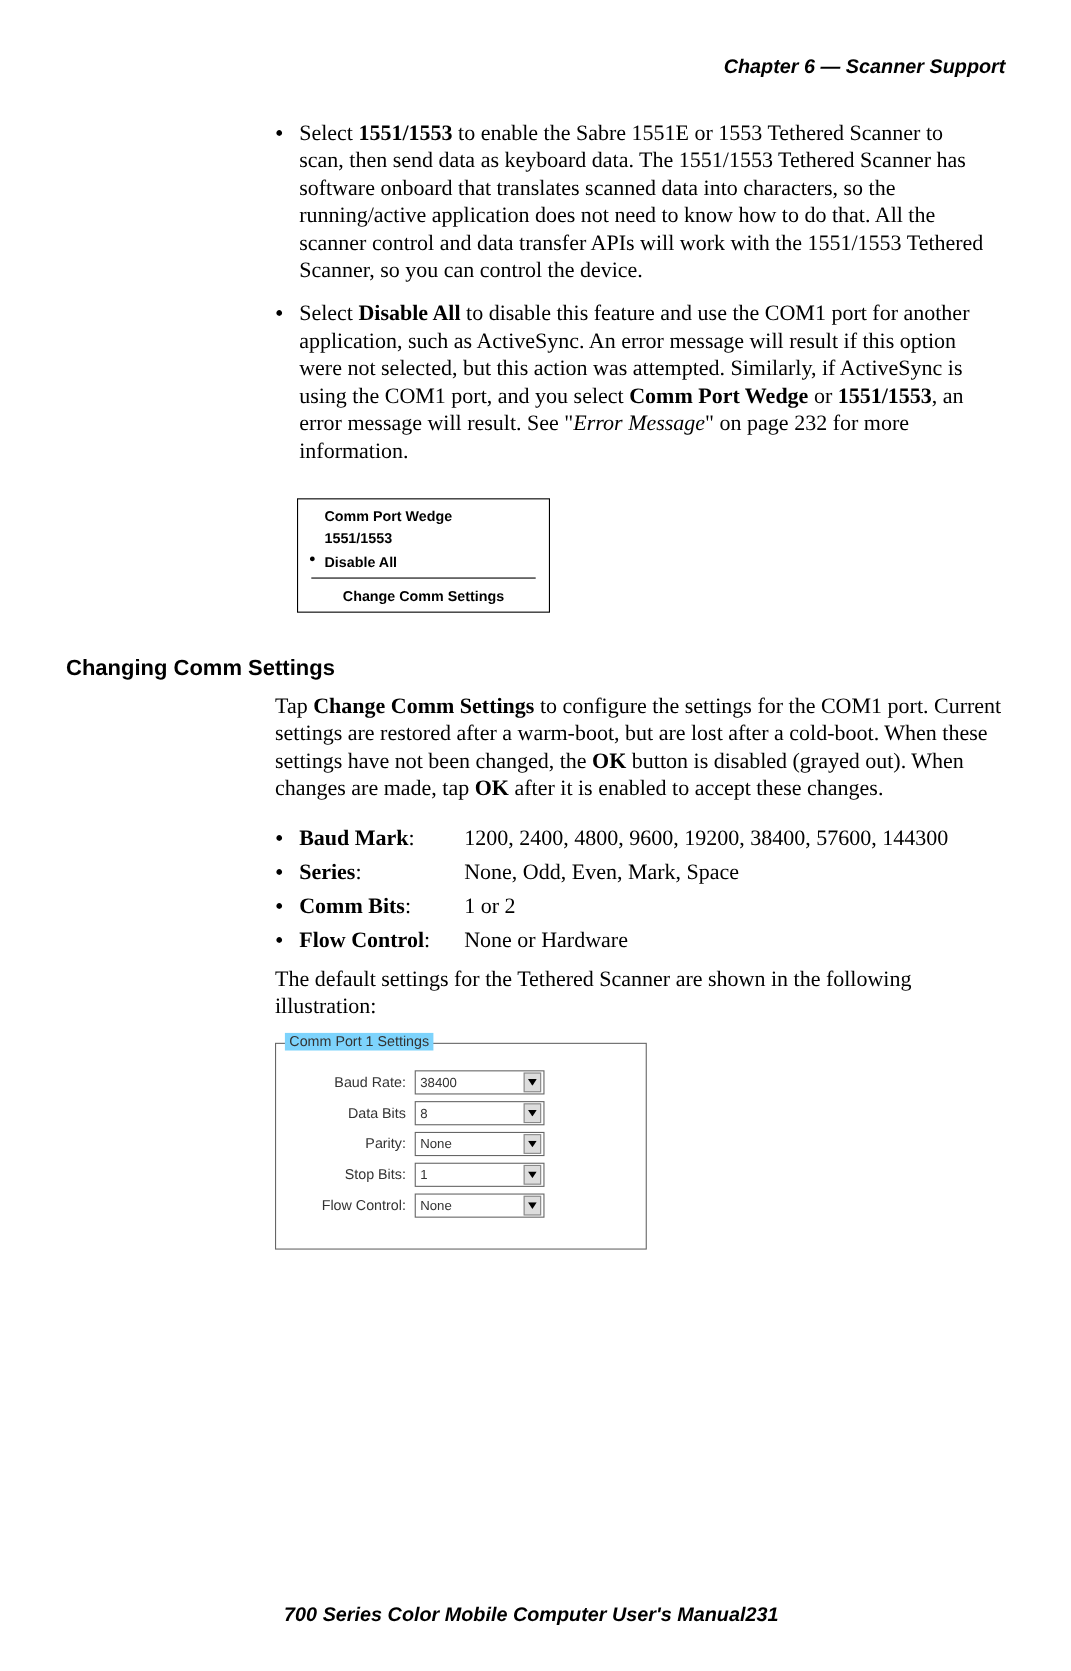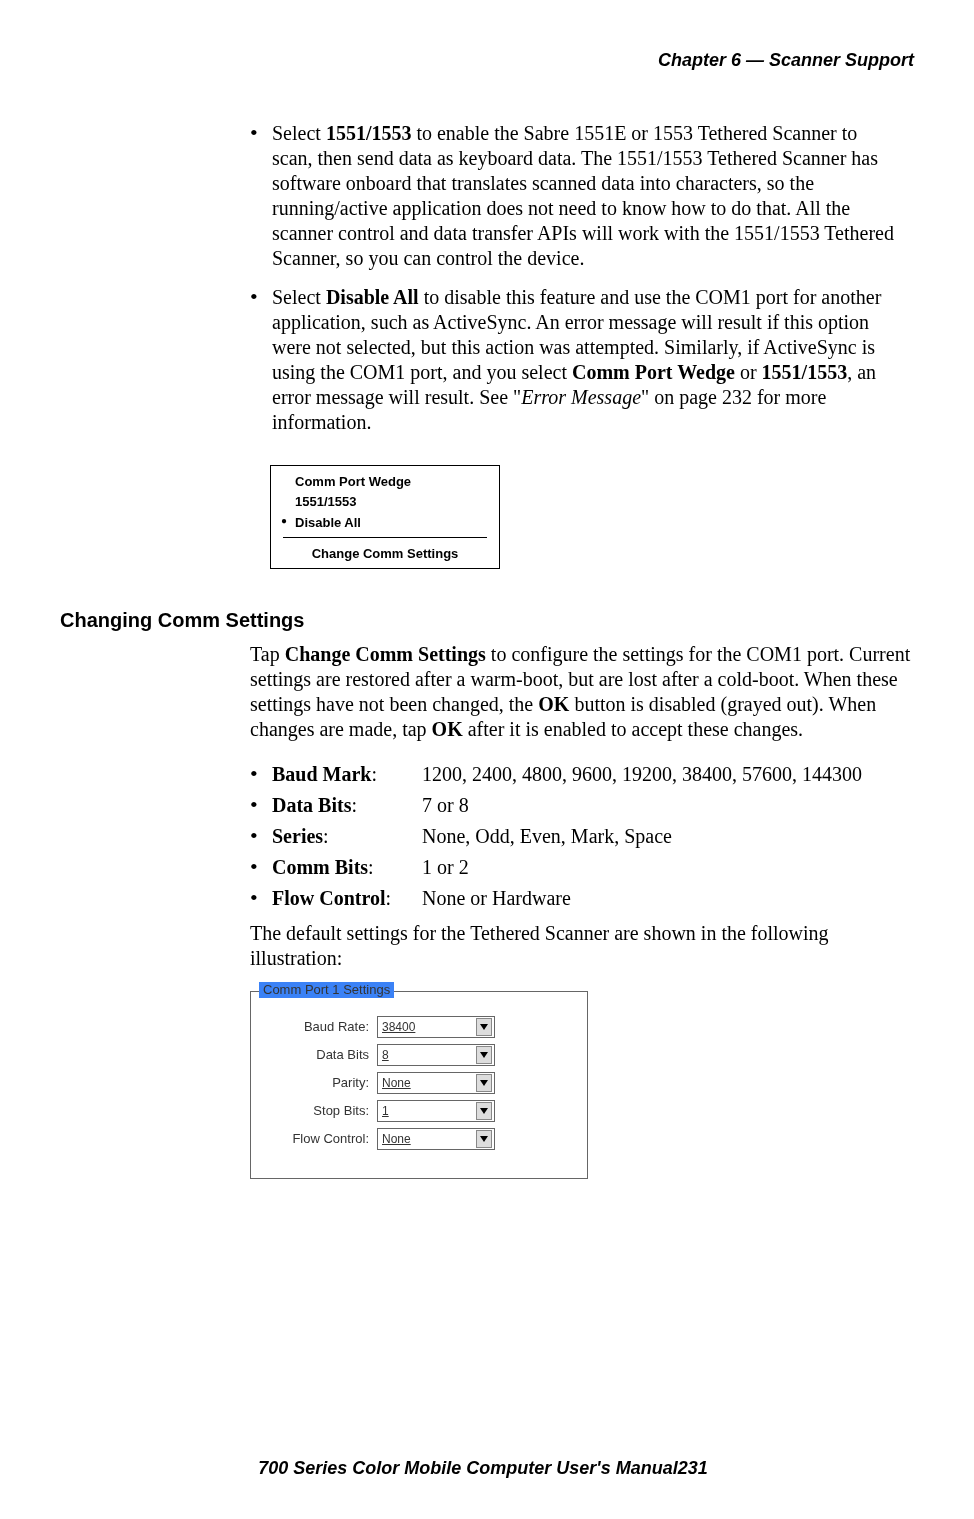--- a/index.html
+++ b/index.html
@@ -18,21 +18,21 @@
     box-sizing: border-box;
     height: 100%;
     position: relative;
   }
   .header {
     text-align: right;
     font-family: "Trebuchet MS", Arial, sans-serif;
     font-weight: bold;
     font-style: italic;
     font-size: 18px;
-    margin-bottom: 50px;
+    margin-bottom: 38px;
   }
   .content {
     margin-left: 190px;
     margin-right: 0px;
     font-size: 20px;
     line-height: 1.25;
   }
   ul.bullets {
     list-style: none;
     padding: 0;
@@ -134,21 +134,21 @@
     position: relative;
     padding: 18px 8px 22px 8px;
     font-family: Tahoma, Arial, sans-serif;
     font-size: 13px;
     color: #333;
   }
   .fieldset-fig .legend {
     position: absolute;
     top: -10px;
     left: 8px;
-    background: #3b82f6;
+    background: #7dd3fc;
     padding: 0 4px;
     font-weight: normal;
   }
   .form-row {
     display: flex;
     align-items: center;
     margin: 6px 0;
   }
   .form-row .flabel {
     width: 110px;
@@ -160,21 +160,20 @@
   .dropdown {
     flex: 0 0 110px;
     height: 20px;
     border: 1px solid #666;
     background: #fff;
     display: flex;
     align-items: center;
     justify-content: space-between;
     padding: 0 2px 0 4px;
     font-size: 12px;
-    text-decoration: underline;
   }
   .dropdown .arrow {
     width: 14px;
     height: 16px;
     border: 1px solid #888;
     background: #ddd;
     display: flex;
     align-items: center;
     justify-content: center;
   }
@@ -232,24 +231,20 @@
     <p style="margin-top:0">
       <span>Tap </span><span class="bold">Change Comm Settings</span><span> to configure the settings for the COM1 port. Current settings are restored after a warm-boot, but are lost after a cold-boot. When these settings have not been changed, the </span><span class="bold">OK</span><span> button is disabled (grayed out). When changes are made, tap </span><span class="bold">OK</span><span> after it is enabled to accept these changes.</span>
     </p>
 
     <ul class="settings-list">
       <li>
         <span class="label"><span class="bold">Baud Mark</span><span class="colon">:</span></span>
         <span class="value">1200, 2400, 4800, 9600, 19200, 38400, 57600, 144300</span>
       </li>
       <li>
-        <span class="label"><span class="bold">Data Bits</span><span class="colon">:</span></span>
-        <span class="value">7 or 8</span>
-      </li>
-      <li>
         <span class="label"><span class="bold">Series</span><span class="colon">:</span></span>
         <span class="value">None, Odd, Even, Mark, Space</span>
       </li>
       <li>
         <span class="label"><span class="bold">Comm Bits</span><span class="colon">:</span></span>
         <span class="value">1 or 2</span>
       </li>
       <li>
         <span class="label"><span class="bold">Flow Control</span><span class="colon">:</span></span>
         <span class="value">None or Hardware</span>

